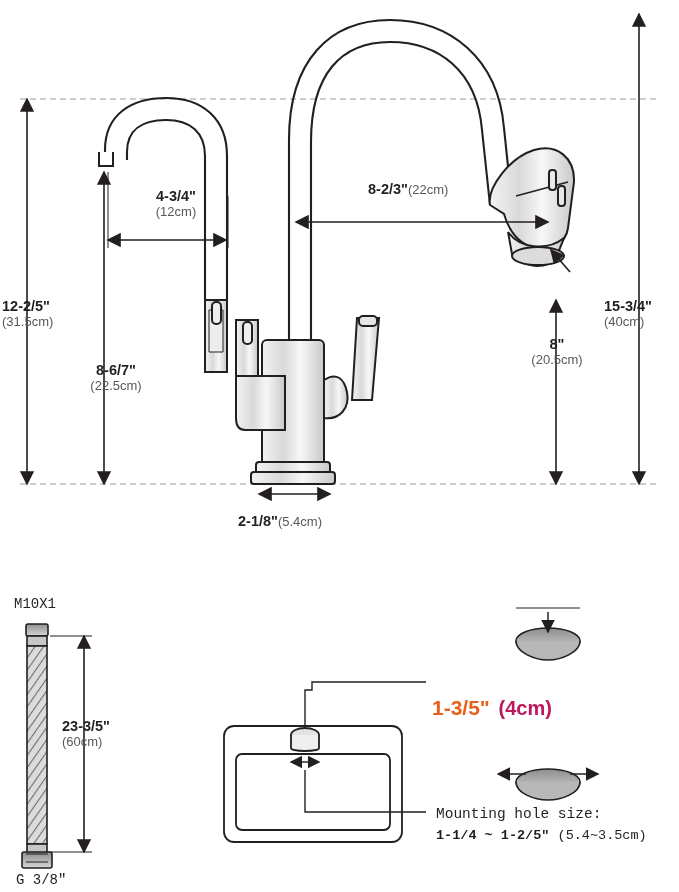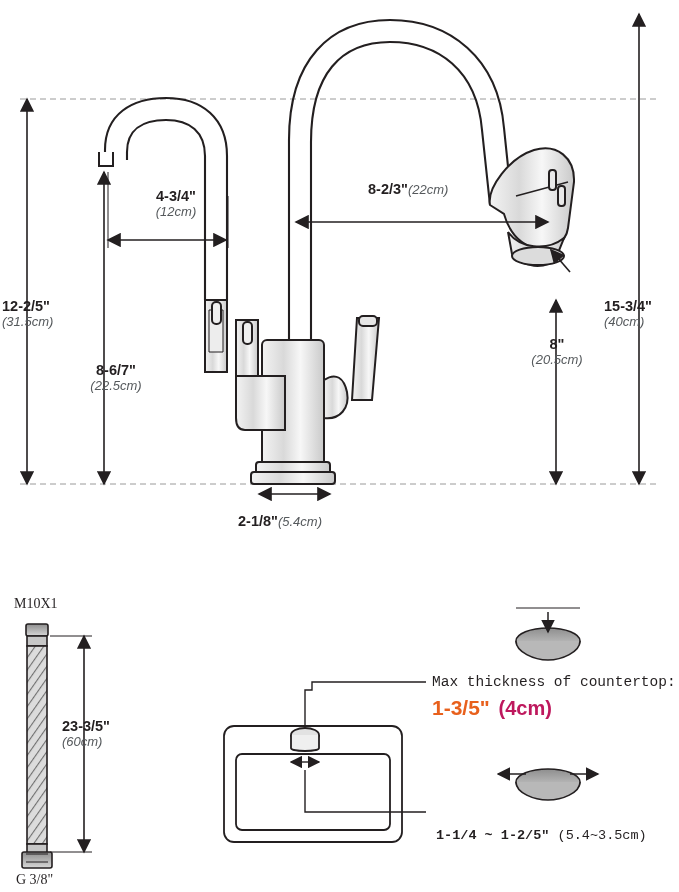--- a/index.html
+++ b/index.html
@@ -34,26 +34,25 @@
   }
   .dim .big {
     font-size: 14.5px;
     font-weight: bold;
     letter-spacing: 0px;
   }
   .dim .sub {
     font-size: 13px;
     color: #55595c;
     font-weight: normal;
-    font-style: italic;
   }
   .dim.center { text-align: center; }
   .label-mono {
     position: absolute;
-    font-family: Liberation Serif, serif;
+    font-family: Liberation Mono, monospace;
     font-size: 14px;
     color: #231f20;
     white-space: nowrap;
   }
   .txtblk {
     position: absolute;
     font-family: "Liberation Mono", monospace;
     font-size: 14.5px;
     color: #231f20;
     white-space: nowrap;
@@ -268,24 +267,24 @@
 
   <div class="label-mono" style="left:14px; top:596px;">M10X1</div>
 
   <div class="label-mono" style="left:16px; top:872px;">G 3/8"</div>
 
   <div class="dim" style="left:62px; top:718px;">
     <div class="big">23-3/5"</div>
     <div class="sub">(60cm)</div>
   </div>
 
-  <div class="txtblk" style="left:432px; top:674px;">Max thickness of countertop:</div>
   <div class="txtblk" style="left:432px; top:696px;">
     <span class="orange">1-3/5"</span>
     <span class="orange2">(4cm)</span>
   </div>
 
+  <div class="txtblk" style="left:436px; top:806px;">Mounting hole size:</div>
   <div class="txtblk small" style="left:436px; top:828px;">
     <span style="font-weight:bold;">1-1/4 ~ 1-2/5"</span>
     <span>(5.4~3.5cm)</span>
   </div>
 
 </div>
 
 </body></html>

